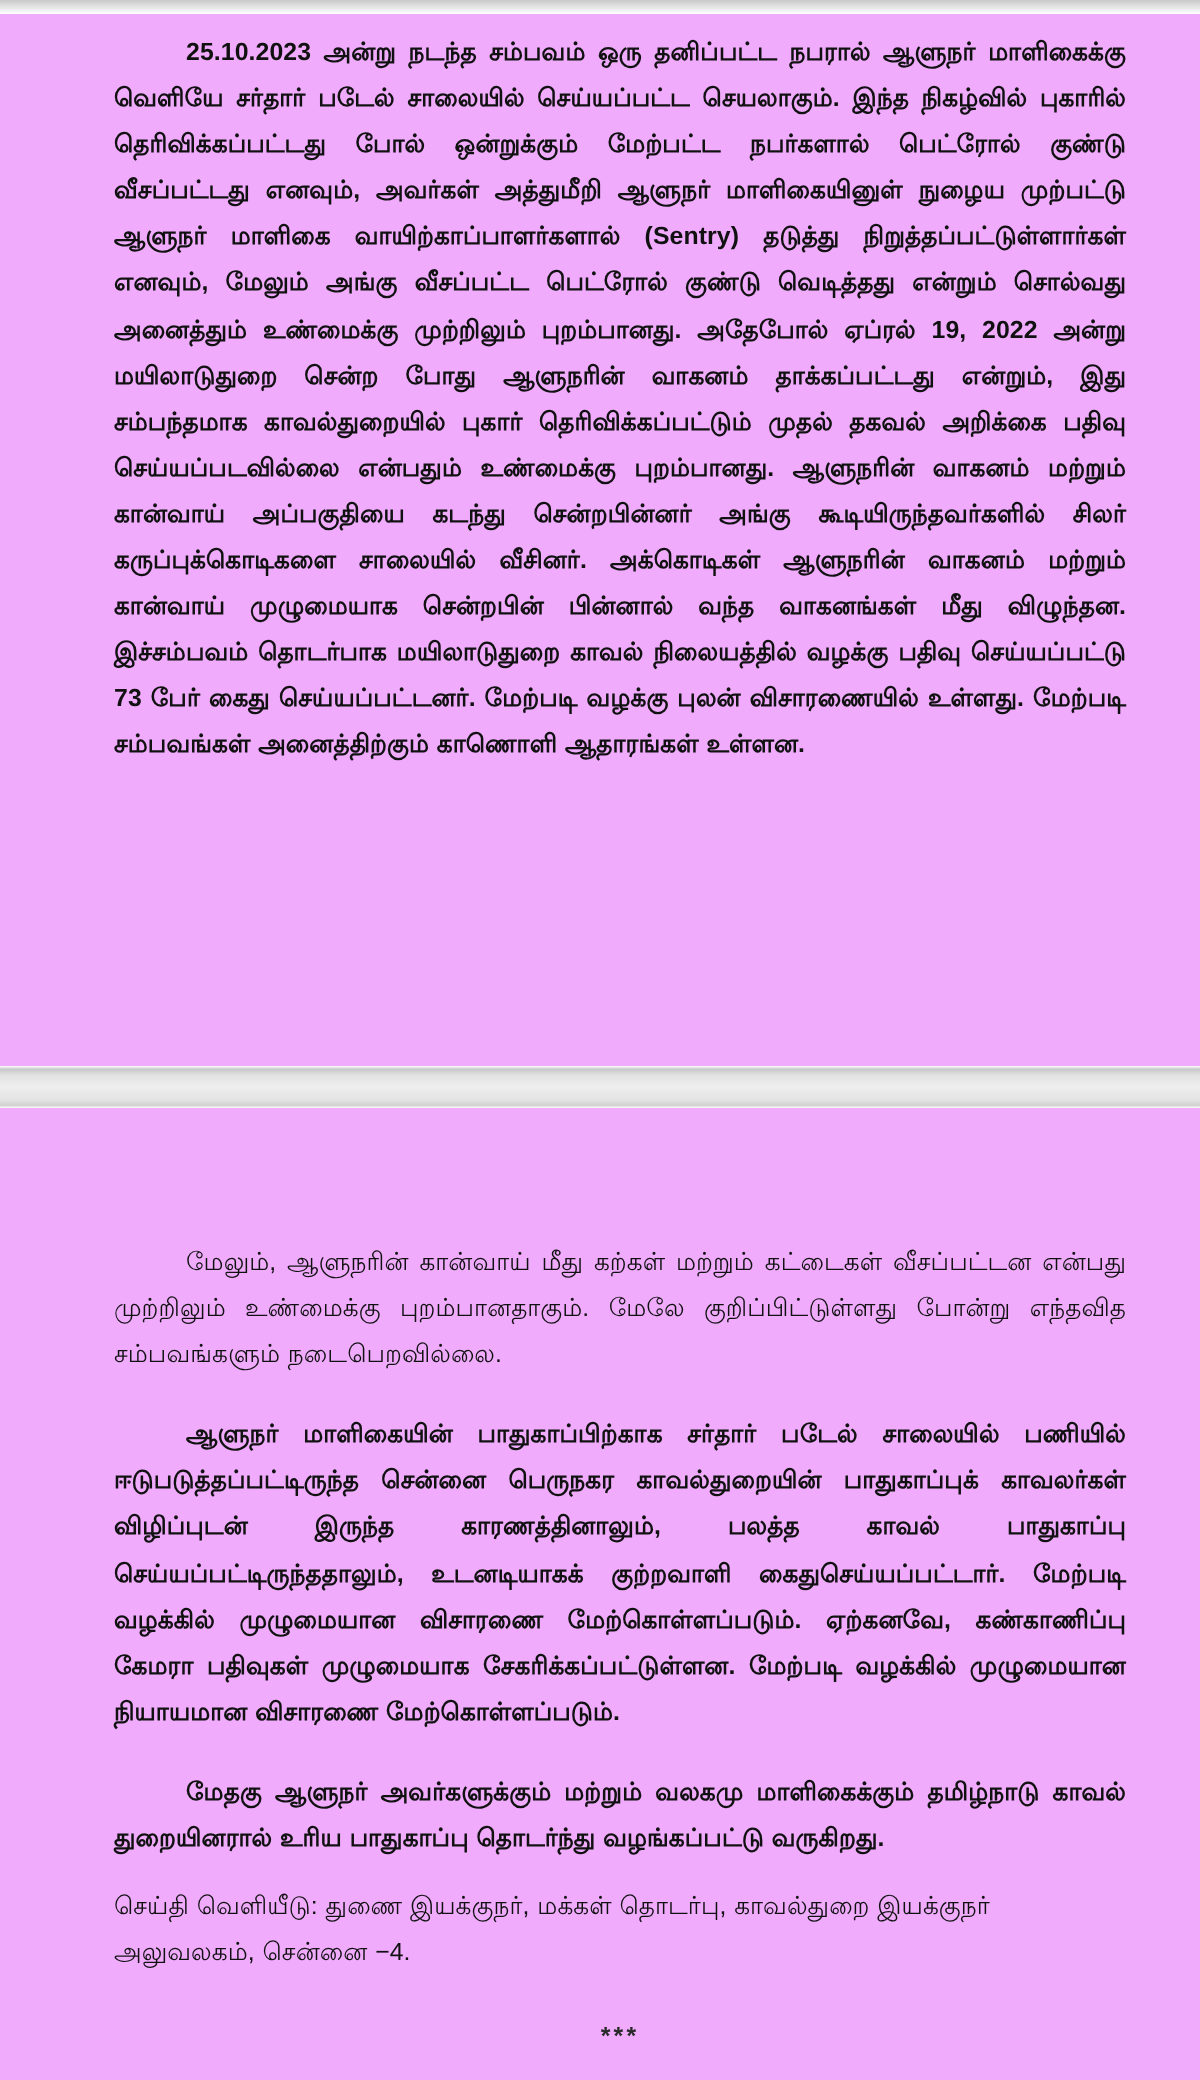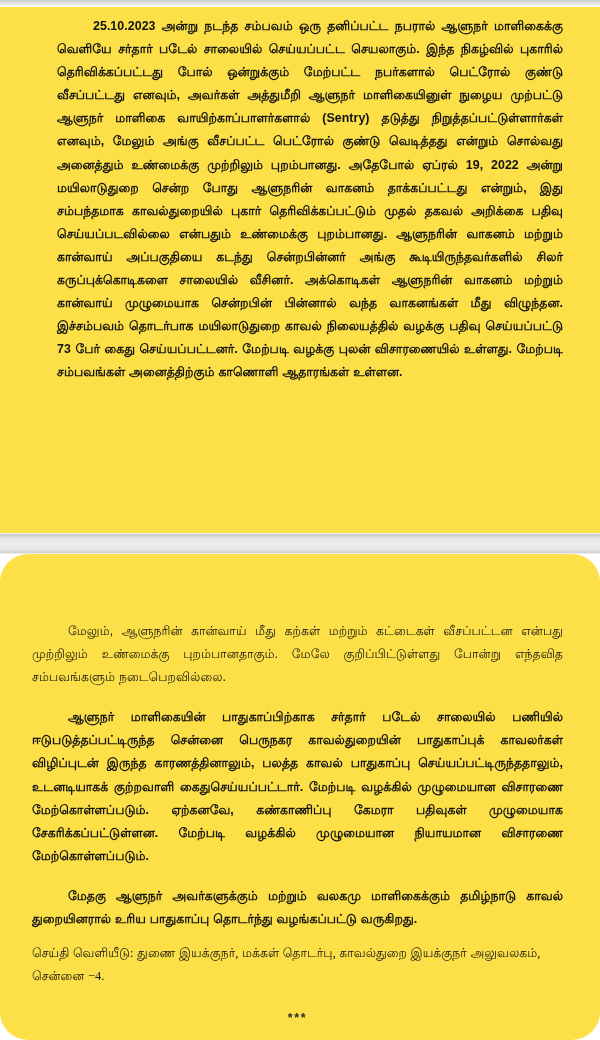--- a/index.html
+++ b/index.html
@@ -25,21 +25,21 @@
 
   
   .page-edge-top {
     height: 7px;
     width: 100%;
     background: linear-gradient(to bottom, #c9c9c9 0%, #dcdcdc 35%, #f2f2f2 75%, #ffffff 100%);
   }
 
   .page {
     position: relative;
-    background: #fde047;
+    background: #f0abfc;
     box-sizing: border-box;
   }
 
   
   .page-1 {
     height: 526px;
     padding: 8px 37px 0 57px;
   }
 
   
@@ -52,22 +52,21 @@
         #e2e2e2 22%,
         #eeeeee 50%,
         #e4e4e4 80%,
         #d2d2d2 94%,
         #ffffff 100%);
   }
 
   
   .page-2 {
     height: 486px;
-    padding: 66px 37px 0 32px;
-    border-radius: 28px;
+    padding: 66px 37px 0 57px;
   }
 
   p.para {
     margin: 0;
     padding: 0;
     text-align: justify;
     text-justify: inter-word;
     font-size: 12.4px;
     line-height: 23.1px;
     letter-spacing: 0.05px;
@@ -82,21 +81,20 @@
   p.regular {
     font-weight: 400;
   }
 
   p.indent {
     text-indent: 36px;
   }
 
   p.flush {
     text-indent: 0;
-    font-family: Liberation Serif, serif;
   }
 
   p.nojustify {
     text-align: left;
   }
 
   .spacer-sm { height: 11px; }
   .spacer-md { height: 17px; }
 
   .end-mark {

